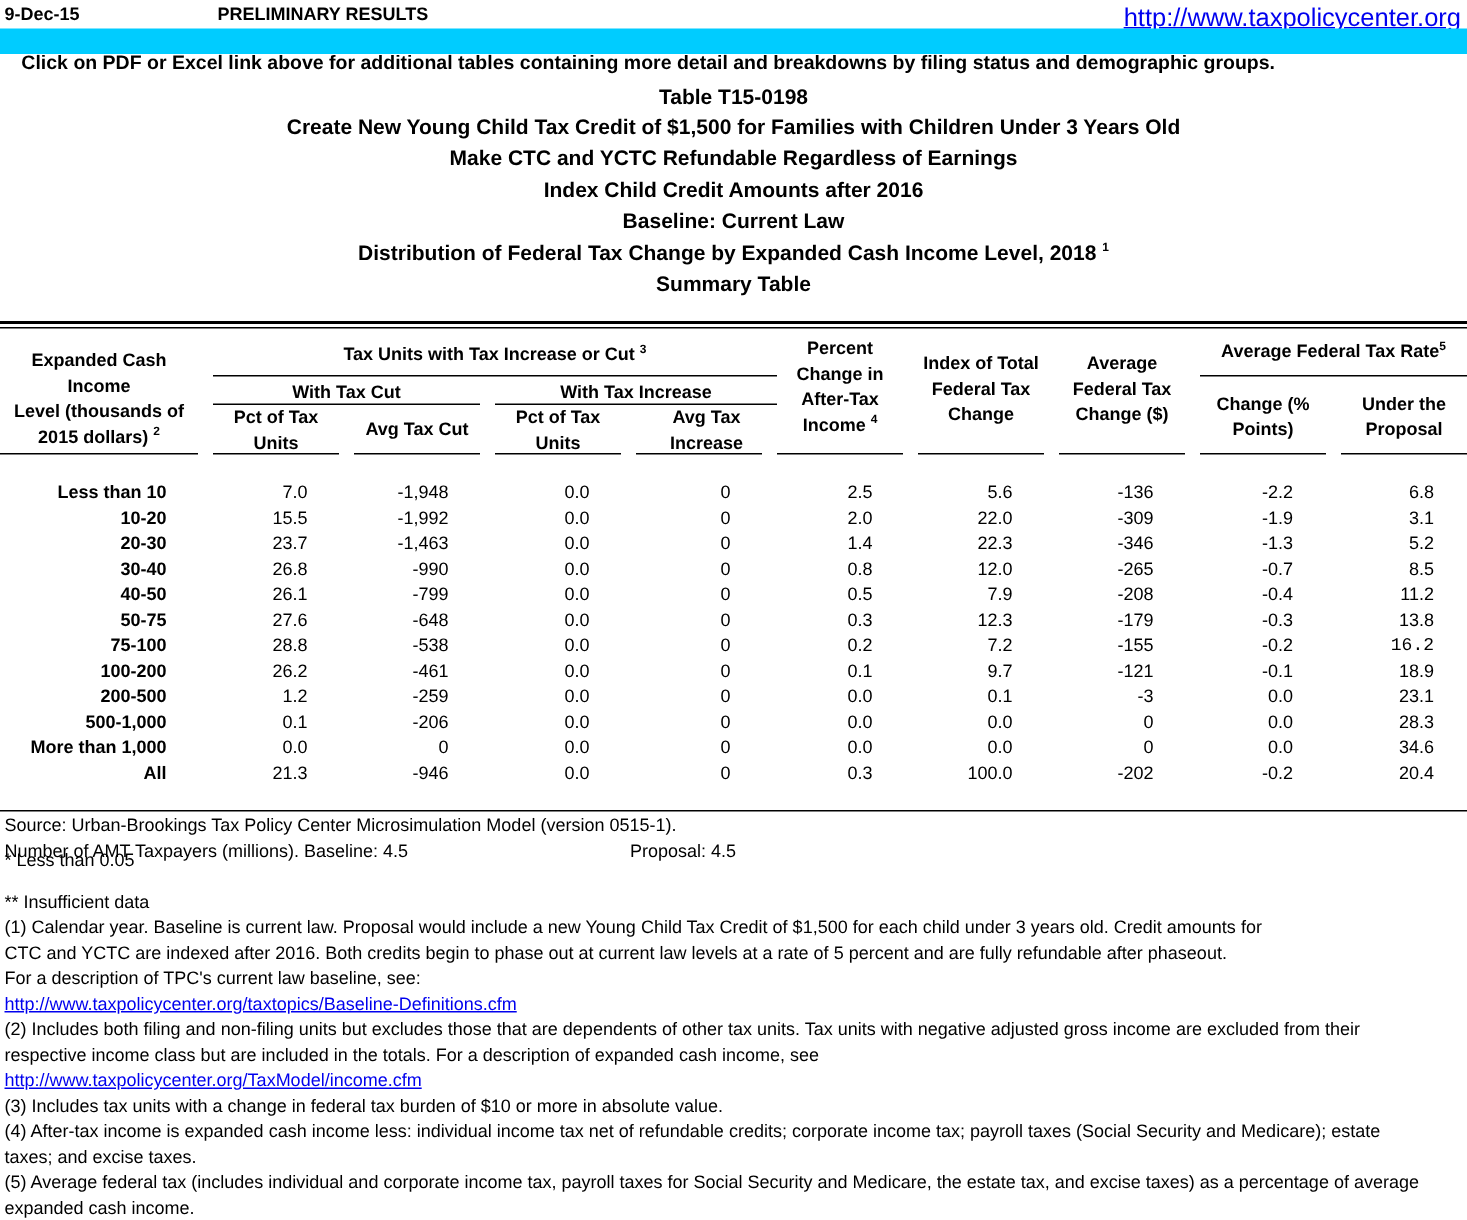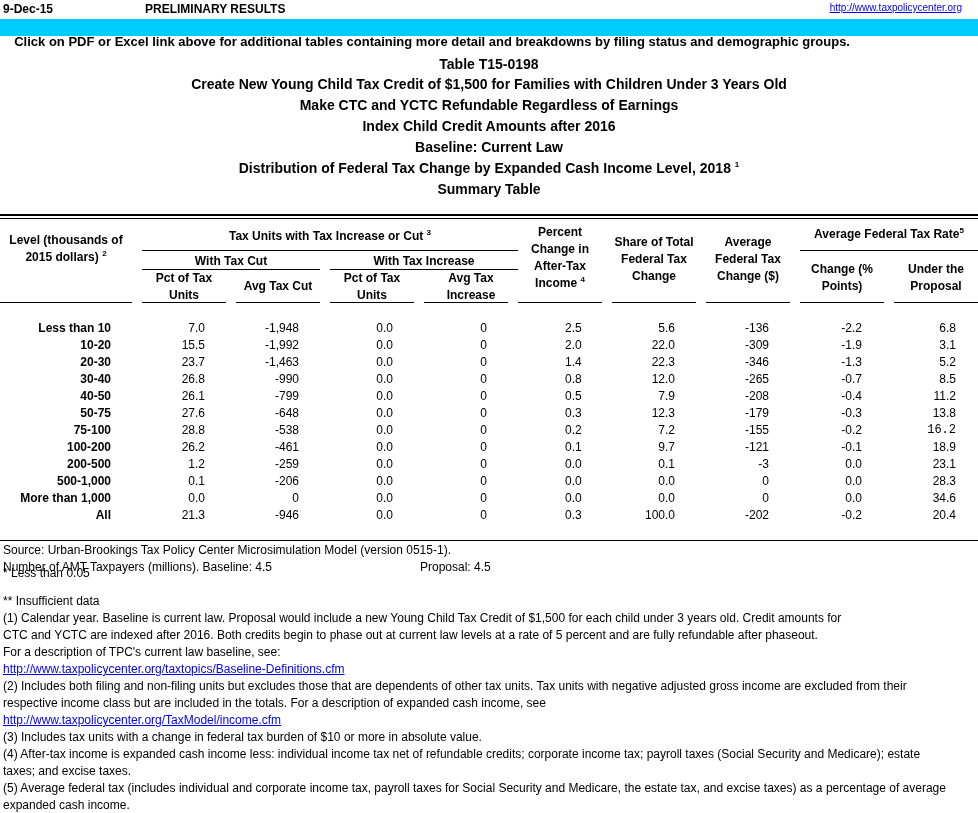--- a/index.html
+++ b/index.html
@@ -2,21 +2,21 @@
 <html><head>
 <meta charset="utf-8">
 <style>
   html, body { margin:0; padding:0; background:#ffffff; }
   body { width:978px; height:813px; position:relative; overflow:hidden;
          font-family:"Liberation Sans", sans-serif; color:#000; font-size:12px; }
   .abs { position:absolute; white-space:nowrap; }
   a.link { color:#0000ee; text-decoration:underline; }
   #topbar-date { left:3px; top:2px; font-size:12px; font-weight:bold; }
   #topbar-prelim { left:145px; top:2px; font-size:12px; font-weight:bold; }
-  #topbar-link { right:16px; top:2px; font-size:10px; }
+  #topbar-link { right:4px; top:2px; font-size:17px; }
   #bluebar { position:absolute; left:0; top:19px; width:978px; height:17px; background:#00ccff; }
   #bluebar-text { position:absolute; right:128px; top:15px; font-size:13px; font-weight:bold; white-space:nowrap; }
   .title-line { position:absolute; left:0; width:978px; text-align:center; font-weight:bold; font-size:14px; }
   sup { font-size:8px; vertical-align:super; line-height:0; }
   .rule { position:absolute; background:#000; }
   .hdr { position:absolute; text-align:center; font-weight:bold; font-size:12px; line-height:17px; }
   .row { position:absolute; left:0; width:978px; height:17px; }
   .cell { position:absolute; top:0; text-align:right; font-size:12px; }
   .rowlabel { position:absolute; top:0; right:867px; text-align:right; font-weight:bold; font-size:12px; white-space:nowrap; }
   .fn { position:absolute; left:3px; font-size:12px; white-space:nowrap; }
@@ -37,20 +37,21 @@
 <div class="title-line" style="top:97px;">Make CTC and YCTC Refundable Regardless of Earnings</div>
 <div class="title-line" style="top:118px;">Index Child Credit Amounts after 2016</div>
 <div class="title-line" style="top:139px;">Baseline: Current Law</div>
 <div class="title-line" style="top:160px;"><span>Distribution of Federal Tax Change by Expanded Cash Income Level, 2018</span> <sup>1</sup></div>
 <div class="title-line" style="top:181px;">Summary Table</div>
 
 <div class="rule" style="left:0;top:214px;width:978px;height:2px;"></div>
 <div class="rule" style="left:0;top:218px;width:978px;height:1px;"></div>
 
 <div class="hdr" style="left:0;width:132px;top:232px;">
+  <div>Expanded Cash Income</div>
   <div>Level (thousands of</div>
   <div><span>2015 dollars)</span> <sup>2</sup></div>
 </div>
 
 <div class="hdr" style="left:142px;width:376px;top:228px;"><span>Tax Units with Tax Increase or Cut</span> <sup>3</sup></div>
 <div class="rule" style="left:142px;top:250px;width:376px;height:1px;"></div>
 
 <div class="hdr" style="left:142px;width:178px;top:253px;">With Tax Cut</div>
 <div class="rule" style="left:142px;top:269px;width:178px;height:1px;"></div>
 <div class="hdr" style="left:330px;width:188px;top:253px;">With Tax Increase</div>
@@ -71,21 +72,21 @@
 </div>
 
 <div class="hdr" style="left:518px;width:84px;top:224px;">
   <div>Percent</div>
   <div>Change in</div>
   <div>After-Tax</div>
   <div><span>Income</span> <sup>4</sup></div>
 </div>
 
 <div class="hdr" style="left:612px;width:84px;top:234px;">
-  <div>Share of Total</div>
+  <div>Index of Total</div>
   <div>Federal Tax</div>
   <div>Change</div>
 </div>
 
 <div class="hdr" style="left:706px;width:84px;top:234px;">
   <div>Average</div>
   <div>Federal Tax</div>
   <div>Change ($)</div>
 </div>
 

